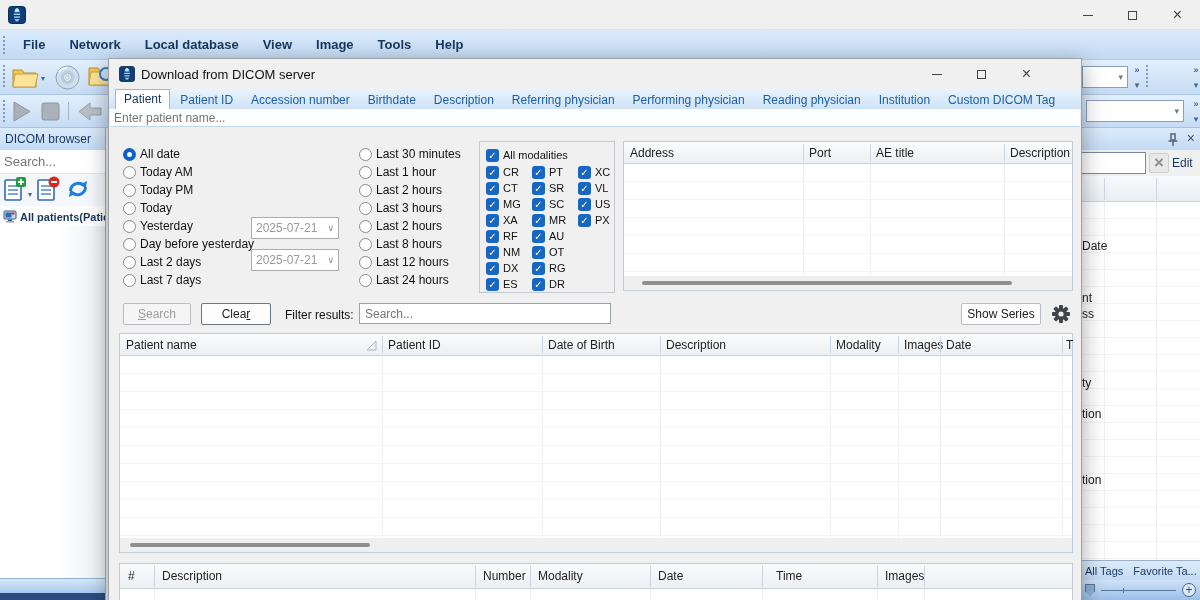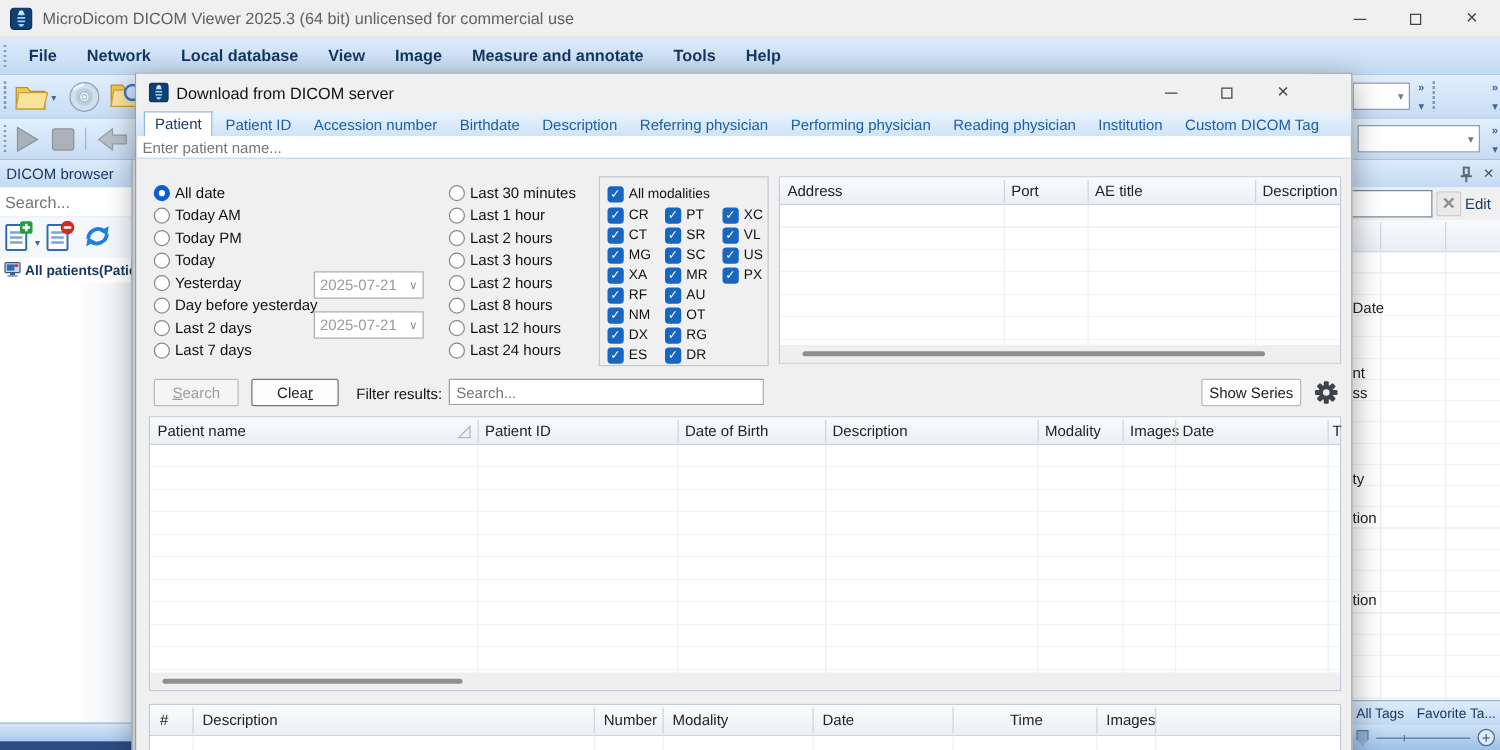--- a/index.html
+++ b/index.html
@@ -142,42 +142,40 @@
     <span class="abs app-icon">
       <svg width="18" height="18" viewBox="0 0 18 18">
           <rect x="0.5" y="0.5" width="17" height="17" rx="3" fill="#0f3f77" stroke="#0a2c55"></rect>
           <ellipse cx="9" cy="9" rx="3.2" ry="6.5" fill="#9fd2f8"></ellipse>
           <rect x="3" y="6.2" width="12" height="1.4" fill="#0f3f77"></rect>
           <rect x="3" y="9" width="12" height="1.4" fill="#0f3f77"></rect>
           <rect x="3" y="11.8" width="12" height="1.4" fill="#0f3f77"></rect>
           <circle cx="9" cy="4" r="1.8" fill="#cfe8fb"></circle>
         </svg>
     </span>
-    <span class="abs title-text">MicroDicom DICOM Viewer 2025.3 (64 bit) unlicensed for commercial use</span>
     <div class="abs win-controls">
       <span class="wc">
           <i class="glyph-min"></i>
         </span>
       <span class="wc">
           <i class="glyph-max"></i>
         </span>
       <span class="wc">
           <span class="glyph-x">×</span>
         </span>
     </div>
   </div>
 
   <div class="abs menubar">
     <span class="grip"></span>
     <span class="menu-item">File</span>
     <span class="menu-item">Network</span>
     <span class="menu-item">Local database</span>
     <span class="menu-item">View</span>
     <span class="menu-item">Image</span>
-    <span class="menu-item">Measure and annotate</span>
     <span class="menu-item">Tools</span>
     <span class="menu-item">Help</span>
   </div>
 
   <div class="abs toolbar-row tb1">
     <span class="grip"></span>
     <span class="tb-icon" style="left:12px;top:6px;">
       <svg width="27" height="23" viewBox="0 0 27 23">
           <path d="M1 4h9l2 3h12v14H1z" fill="#f0c84f" stroke="#b98f2d"></path>
           <path d="M3 8h23l-3 13H1z" fill="#fbe49a" stroke="#c9a23d"></path>
@@ -640,21 +638,21 @@
       </div>
     </div>
 
     <div class="abs tbl series-tbl">
       <div class="tbl-header" style="height:25px;">
         <span class="th-label" style="left:8px;line-height:25px;">#</span>
         <span class="th-label" style="left:42px;line-height:25px;">Description</span>
         <span class="th-label" style="left:363px;line-height:25px;">Number</span>
         <span class="th-label" style="left:418px;line-height:25px;">Modality</span>
         <span class="th-label" style="left:538px;line-height:25px;">Date</span>
-        <span class="th-label" style="left:688px;line-height:25px;">Time</span>
+        <span class="th-label" style="left:656px;line-height:25px;">Time</span>
         <span class="th-label" style="left:765px;line-height:25px;">Images</span>
         <span class="th-sep" style="left:34px;height:21px;"></span>
         <span class="th-sep" style="left:355px;height:21px;"></span>
         <span class="th-sep" style="left:410px;height:21px;"></span>
         <span class="th-sep" style="left:530px;height:21px;"></span>
         <span class="th-sep" style="left:642px;height:21px;"></span>
         <span class="th-sep" style="left:757px;height:21px;"></span>
         <span class="th-sep" style="left:804px;height:21px;"></span>
       </div>
       <div class="tbl-body" style="top:25px;height:33px;">

